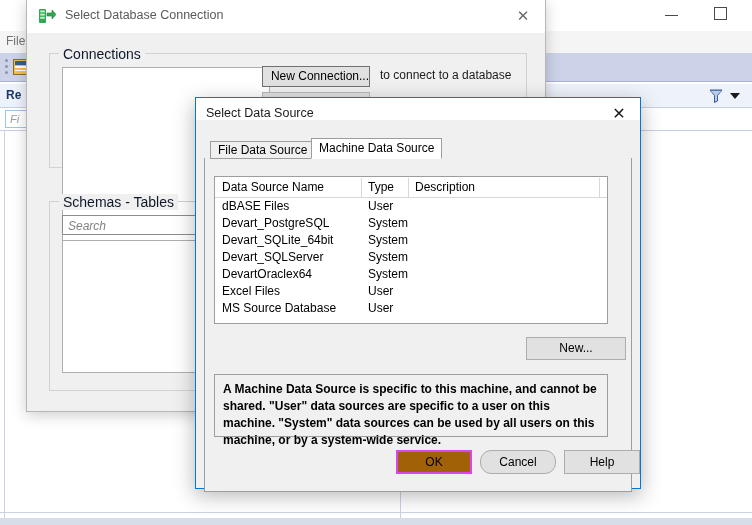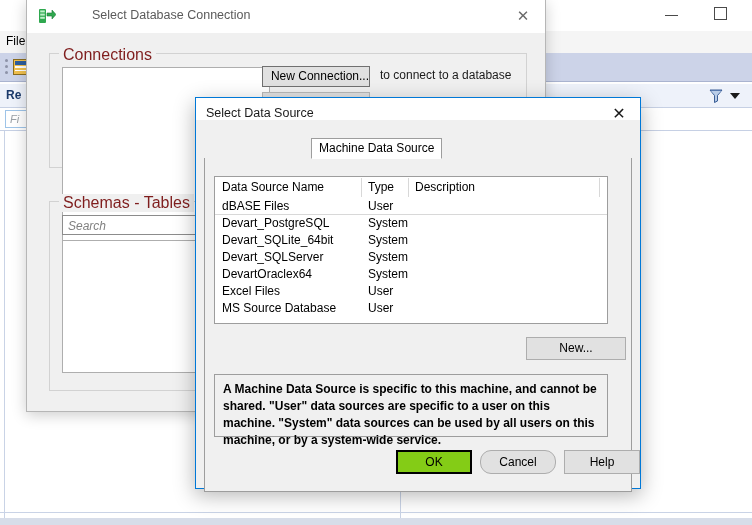--- a/index.html
+++ b/index.html
@@ -32,21 +32,21 @@
   .host-max {
     position: absolute; right: 25px; top: 7px; width: 13px; height: 13px;
     border: 1px solid #4a4a4a;
   }
 
   .host-menubar {
     position: absolute; left: 0; top: 31px; width: 752px; height: 22px;
     background: #f5f5f5;
   }
   .host-menu-file {
-    position: absolute; left: 6px; top: 3px; font-size: 12px; color: #000000;
+    position: absolute; left: 6px; top: 3px; font-size: 12px; color: #737373;
   }
 
   .host-toolbar {
     position: absolute; left: 0; top: 53px; width: 752px; height: 29px;
     background: #ccd3e8;
     border-bottom: 1px solid #aab4d0;
   }
   .tb-grip {
     position: absolute; left: 5px; top: 6px; width: 3px; height: 16px;
   }
@@ -112,36 +112,36 @@
     border-top: none;
     box-shadow: 0 3px 14px rgba(0,0,0,0.20);
   }
   .dlg1-title {
     position: absolute; left: 0; top: 0; width: 100%; height: 33px;
     background: #ffffff;
   }
   .dlg1-icon { position: absolute; left: 12px; top: 8px; width: 17px; height: 16px; }
   .dlg1-icon svg { display: block; }
   .dlg1-title-text {
-    position: absolute; left: 38px; top: 8px; font-size: 12.5px; color: #5a5a5a; margin-left: 27px;
+    position: absolute; left: 38px; top: 8px; font-size: 12.5px; color: #5a5a5a;
   }
   .dlg1-close {
     position: absolute; right: 8px; top: 6px; width: 28px; height: 20px;
     color: #6a6a6a; font-size: 15px; text-align: center; line-height: 20px;
   }
   .dlg1-body {
     position: absolute; left: 0; top: 33px; right: 0; bottom: 0; background: #f0f0f0;
   }
 
   .groupbox {
     position: absolute; border: 1px solid #d2d2d2;
   }
   .groupbox > .gb-label {
     position: absolute; top: -8px; left: 9px; background: #f0f0f0;
-    padding: 0 4px; font-size: 16px; color: #7f1d1d;
+    padding: 0 4px; font-size: 14px; color: #0f172a;
   }
 
   .gb-connections { left: 22px; top: 20px; width: 478px; height: 115px; }
   .conn-list {
     position: absolute; left: 12px; top: 13px; width: 208px; height: 300px;
     background: #ffffff; border: 1px solid #aeaeae;
   }
   .btn-newconn {
     position: absolute; left: 212px; top: 12px; width: 108px; height: 21px;
     background: #e1e1e1; border: 1px solid #707070;
@@ -205,21 +205,21 @@
   .tabpage {
     position: absolute; left: 8px; top: 27px; right: 8px; height: 334px;
     background: #f0f0f0; border: 1px solid #9d9d9d; border-top: none;
   }
 
   .dsv {
     position: absolute; left: 18px; top: 45px; width: 394px; height: 148px;
     background: #ffffff; border: 1px solid #9d9d9d;
   }
   .dsv-head {
-    position: absolute; left: 0; top: 0; right: 0; height: 38px;
+    position: absolute; left: 0; top: 0; right: 0; height: 21px;
     border-bottom: 1px solid #d8d8d8;
   }
   .dsv-th {
     position: absolute; top: 3px; font-size: 12px; color: #000;
   }
   .dsv-th-name { left: 7px; }
   .dsv-th-type { left: 153px; }
   .dsv-th-desc { left: 200px; }
   .dsv-sep { position: absolute; top: 1px; width: 1px; height: 19px; background: #d8d8d8; }
   .dsv-sep1 { left: 146px; }
@@ -245,21 +245,21 @@
     padding: 6px 8px; font-size: 12px; line-height: 17px; color: #000; font-weight: bold;
   }
 
   .dlg2-buttons { position: absolute; left: 0; right: 0; bottom: 14px; height: 24px; }
   .dbtn {
     position: absolute; top: 0; width: 76px; height: 24px;
     background: #e1e1e1; border: 1px solid #adadad;
     font-size: 12px; text-align: center; line-height: 22px; color: #000;
   }
   .dbtn.default {
-    border: 2px solid #000000; background: #84cc16; line-height: 20px;
+    border: 2px solid #d946ef; background: #a16207; line-height: 20px;
   }
   .btn-ok { left: 200px; }
   .btn-cancel { left: 284px; border-radius: 11px; }
   .btn-help { left: 368px; }
 </style>
 </head>
 <body>
 
 <div id="root">
 
@@ -349,20 +349,21 @@
     <div class="dlg2-title">
       <div class="dlg2-title-text">Select Data Source</div>
       <div class="dlg2-close">✕</div>
     </div>
 
     <div class="dlg2-body">
 
       <div class="tabpage"></div>
 
       <div class="tabstrip">
+        <div class="tab tab-fds">File Data Source</div>
         <div class="tab tab-mds active">Machine Data Source</div>
       </div>
 
       <div class="dsv">
         <div class="dsv-head">
           <div class="dsv-th dsv-th-name">Data Source Name</div>
           <div class="dsv-th dsv-th-type">Type</div>
           <div class="dsv-th dsv-th-desc">Description</div>
           <div class="dsv-sep dsv-sep1"></div>
           <div class="dsv-sep dsv-sep2"></div>

